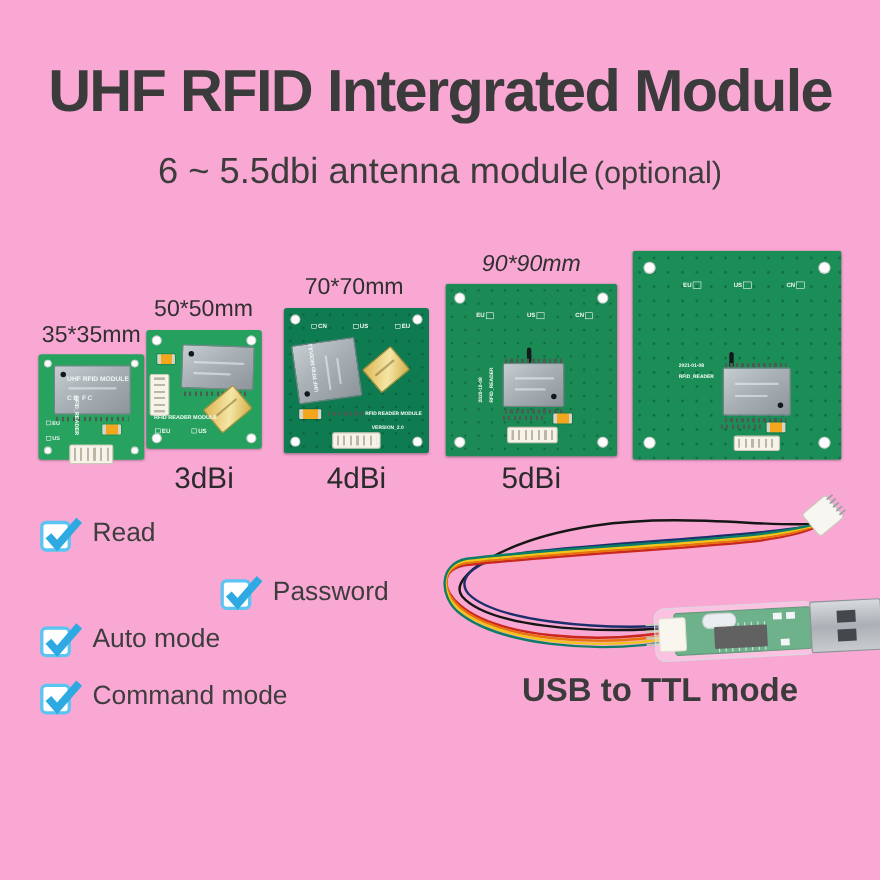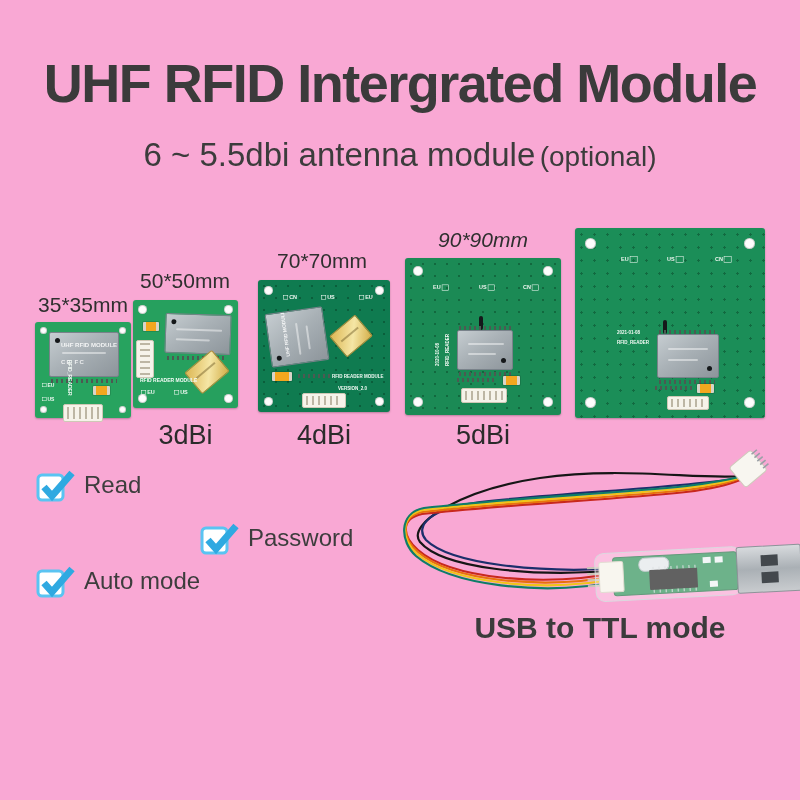--- a/index.html
+++ b/index.html
@@ -237,20 +237,27 @@
       <path d="M8 19 L16 28 L36 5" fill="none" stroke="#2fa9e1" stroke-width="7"></path>
     </svg>
     <span class="flabel">Password</span>
   </div>
   <div class="feature" style="left:36px; top:564px;">
     <svg width="40" height="34" viewBox="0 0 40 34">
       <rect x="2" y="7" width="25" height="25" rx="4" fill="#ffffff" stroke="#5ac4f2" stroke-width="3"></rect>
       <path d="M8 19 L16 28 L36 5" fill="none" stroke="#2fa9e1" stroke-width="7"></path>
     </svg>
     <span class="flabel">Auto mode</span>
+  </div>
+  <div class="feature" style="left:36px; top:616px;">
+    <svg width="40" height="34" viewBox="0 0 40 34">
+      <rect x="2" y="7" width="25" height="25" rx="4" fill="#ffffff" stroke="#5ac4f2" stroke-width="3"></rect>
+      <path d="M8 19 L16 28 L36 5" fill="none" stroke="#2fa9e1" stroke-width="7"></path>
+    </svg>
+    <span class="flabel">Command mode</span>
   </div>
 
   <svg class="abs" style="left:390px; top:446px;" width="410" height="175" viewBox="0 0 410 175">
     <defs>
       <linearGradient id="metal" x1="0" y1="0" x2="0" y2="1">
         <stop offset="0" stop-color="#d8dbde"></stop>
         <stop offset="0.5" stop-color="#aab0b5"></stop>
         <stop offset="1" stop-color="#c9cccf"></stop>
       </linearGradient>
     </defs>

